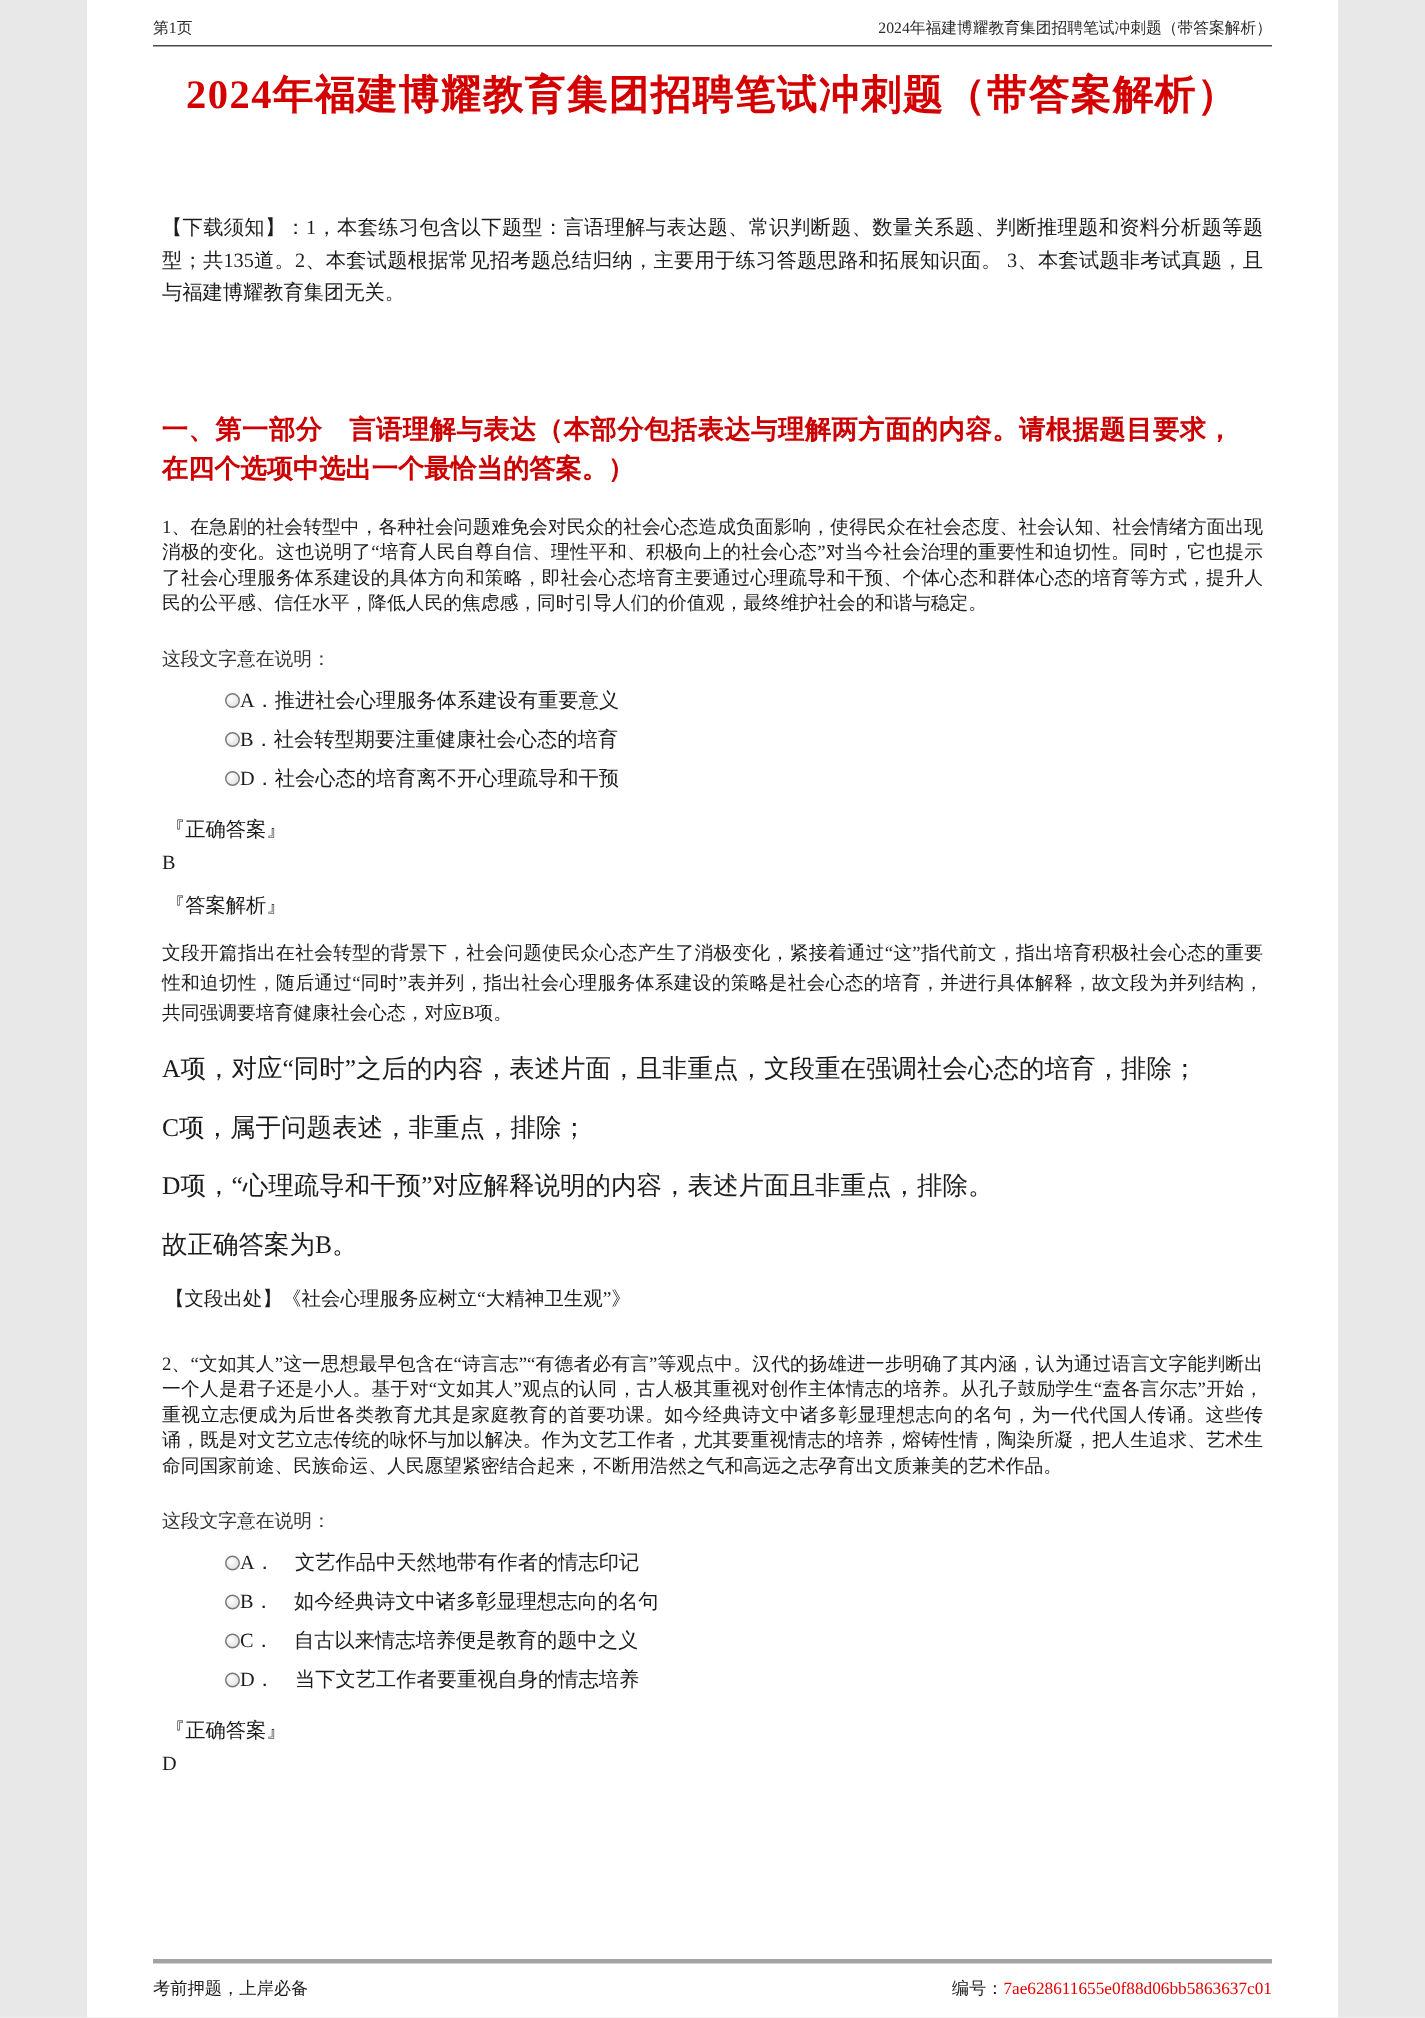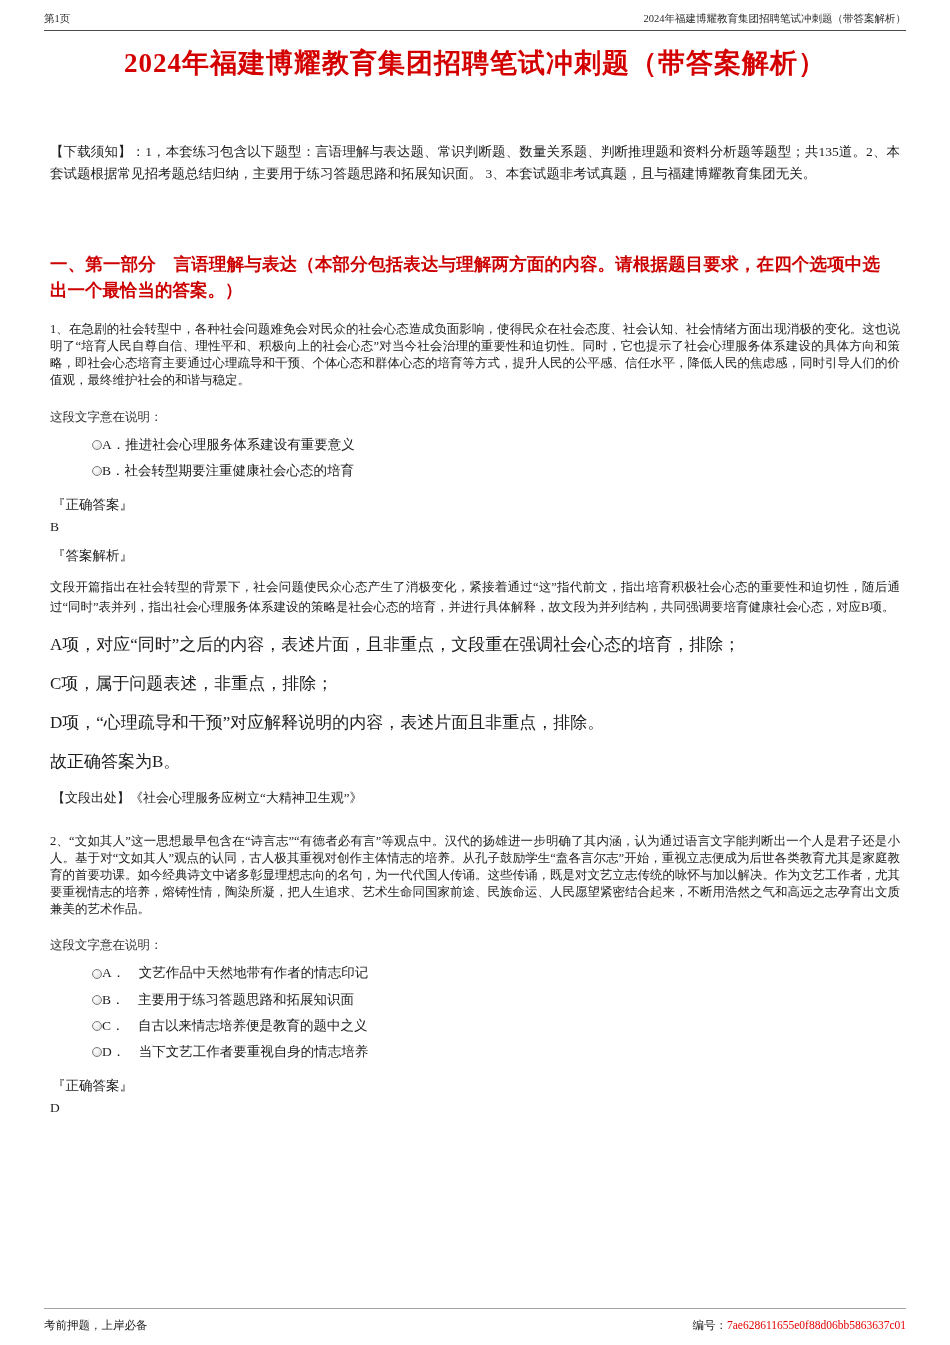--- a/index.html
+++ b/index.html
@@ -1,17 +1,17 @@
 <!DOCTYPE html>
 <html><head>
 <meta charset="utf-8">
 <style>
   html,body{margin:0;padding:0;background:#e8e8e8;}
   .page{
-    width:950px;height:1345px;margin:0 auto;background:#ffffff;
+    width:834px;height:1345px;margin:0 auto;background:#ffffff;
     position:relative;box-sizing:border-box;overflow:hidden;
     font-family:"Liberation Serif","DejaVu Serif",serif;color:#1c1c1c;
   }
   .page-header{
     display:flex;justify-content:space-between;align-items:flex-end;
     padding:12px 44px 0 44px;font-size:10.5px;color:#2a2a2a;
   }
   .header-rule{border:0;border-top:1px solid #4a4a4a;margin:4px 44px 0 44px;}
   .doc-title{
     margin:16px 44px 0 44px;text-align:center;color:#d40000;
@@ -37,21 +37,21 @@
     flex:0 0 auto;box-sizing:border-box;
   }
   .ans-label{margin:12px 50px 0 52px;font-size:13.5px;}
   .ans-value{margin:5px 50px 0 50px;font-size:13.5px;}
   .analysis-para{margin:12px 50px 0 50px;font-size:12.5px;line-height:1.6;text-align:justify;}
   .analysis-line{margin:16px 50px 0 50px;font-size:17px;}
   .source-line{margin:16px 50px 0 52px;font-size:13px;}
   .q2{margin-top:26px;}
   .page-footer{
     position:absolute;left:44px;right:44px;bottom:12px;
-    border-top:1px solid #a3a3a3;padding-top:9px;
+    border-top:3px solid #a3a3a3;padding-top:9px;
     display:flex;justify-content:space-between;align-items:baseline;
     font-size:11.5px;color:#1c1c1c;
   }
   .footer-code{color:#e60000;}
 </style>
 </head>
 <body>
 
 <div class="page">
 
@@ -73,20 +73,24 @@
 
     <div class="options">
       <div class="option">
         <span class="radio"></span>
         <span>A．推进社会心理服务体系建设有重要意义</span>
       </div>
       <div class="option">
         <span class="radio"></span>
         <span>B．社会转型期要注重健康社会心态的培育</span>
       </div>
+      <div class="option">
+        <span class="radio"></span>
+        <span>D．社会心态的培育离不开心理疏导和干预</span>
+      </div>
     </div>
 
     <div class="ans-label">『正确答案』</div>
     <div class="ans-value">B</div>
     <div class="ans-label">『答案解析』</div>
     <p class="analysis-para">文段开篇指出在社会转型的背景下，社会问题使民众心态产生了消极变化，紧接着通过“这”指代前文，指出培育积极社会心态的重要性和迫切性，随后通过“同时”表并列，指出社会心理服务体系建设的策略是社会心态的培育，并进行具体解释，故文段为并列结构，共同强调要培育健康社会心态，对应B项。</p>
     <p class="analysis-line">A项，对应“同时”之后的内容，表述片面，且非重点，文段重在强调社会心态的培育，排除；</p>
     <p class="analysis-line">C项，属于问题表述，非重点，排除；</p>
     <p class="analysis-line">D项，“心理疏导和干预”对应解释说明的内容，表述片面且非重点，排除。</p>
     <p class="analysis-line">故正确答案为B。</p>
@@ -97,21 +101,21 @@
     <p class="stem">2、“文如其人”这一思想最早包含在“诗言志”“有德者必有言”等观点中。汉代的扬雄进一步明确了其内涵，认为通过语言文字能判断出一个人是君子还是小人。基于对“文如其人”观点的认同，古人极其重视对创作主体情志的培养。从孔子鼓励学生“盍各言尔志”开始，重视立志便成为后世各类教育尤其是家庭教育的首要功课。如今经典诗文中诸多彰显理想志向的名句，为一代代国人传诵。这些传诵，既是对文艺立志传统的咏怀与加以解决。作为文艺工作者，尤其要重视情志的培养，熔铸性情，陶染所凝，把人生追求、艺术生命同国家前途、民族命运、人民愿望紧密结合起来，不断用浩然之气和高远之志孕育出文质兼美的艺术作品。</p>
     <p class="prompt">这段文字意在说明：</p>
 
     <div class="options">
       <div class="option">
         <span class="radio"></span>
         <span>A．　文艺作品中天然地带有作者的情志印记</span>
       </div>
       <div class="option">
         <span class="radio"></span>
-        <span>B．　主要用于练习答题思路和拓展知识面</span>
+        <span>B．　如今经典诗文中诸多彰显理想志向的名句</span>
       </div>
       <div class="option">
         <span class="radio"></span>
         <span>C．　自古以来情志培养便是教育的题中之义</span>
       </div>
       <div class="option">
         <span class="radio"></span>
         <span>D．　当下文艺工作者要重视自身的情志培养</span>
       </div>
     </div>

